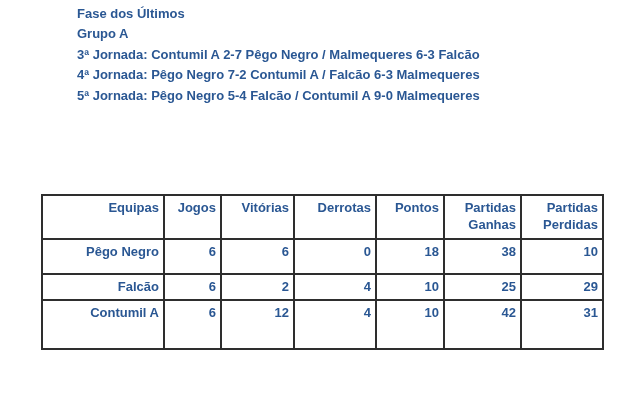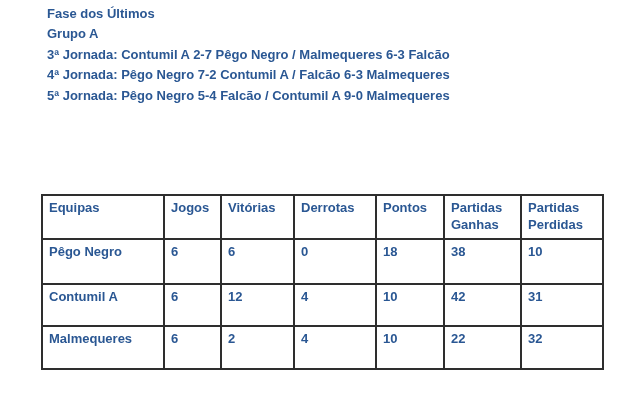--- a/index.html
+++ b/index.html
@@ -18,51 +18,52 @@
   }
   .textblock {
     position: absolute;
     left: 47px;
     top: 4px;
   }
   .line {
     font-size: 13px;
     line-height: 20.4px;
     white-space: nowrap;
+    margin-left: 30px;
   }
   table.standings {
     position: absolute;
     left: 41px;
     top: 194px;
     border-collapse: collapse;
     table-layout: fixed;
     font-size: 13px;
     color: #2a5793;
   }
   table.standings th,
   table.standings td {
     border: 2px solid #2e2e2e;
     vertical-align: top;
-    text-align: left;
+    text-align: right;
     padding: 3px 4px 0 6px;
     font-weight: bold;
     overflow: hidden;
     line-height: 17px;
   }
   col.c1 { width: 122px; }
   col.c2 { width: 57px; }
   col.c3 { width: 73px; }
   col.c4 { width: 82px; }
   col.c5 { width: 68px; }
   col.c6 { width: 77px; }
   col.c7 { width: 82px; }
   thead tr      { height: 44px; }
-  tbody tr.r0   { height: 45px; }
+  tbody tr.r0   { height: 35px; }
   tbody tr.r1   { height: 26px; }
-  tbody tr.r2   { height: 42px; }
+  tbody tr.r2   { height: 49px; }
   tbody tr.r3   { height: 43px; }
 </style>
 </head>
 <body>
 
 <div class="textblock">
   <div class="line">Fase dos Últimos</div>
   <div class="line">Grupo A</div>
   <div class="line">3ª Jornada: Contumil A 2-7 Pêgo Negro / Malmequeres 6-3 Falcão</div>
   <div class="line">4ª Jornada: Pêgo Negro 7-2 Contumil A / Falcão 6-3 Malmequeres</div>
@@ -93,32 +94,32 @@
   <tbody>
     <tr class="r0">
       <td>Pêgo Negro</td>
       <td>6</td>
       <td>6</td>
       <td>0</td>
       <td>18</td>
       <td>38</td>
       <td>10</td>
     </tr>
+    <tr class="r1">
+      <td>Falcão</td>
+      <td>6</td>
+      <td>2</td>
+      <td>4</td>
+      <td>10</td>
+      <td>25</td>
+      <td>29</td>
+    </tr>
     <tr class="r2">
       <td>Contumil A</td>
       <td>6</td>
       <td>12</td>
       <td>4</td>
       <td>10</td>
       <td>42</td>
       <td>31</td>
     </tr>
-    <tr class="r3">
-      <td>Malmequeres</td>
-      <td>6</td>
-      <td>2</td>
-      <td>4</td>
-      <td>10</td>
-      <td>22</td>
-      <td>32</td>
-    </tr>
   </tbody>
 </table>
 
 </body></html>

